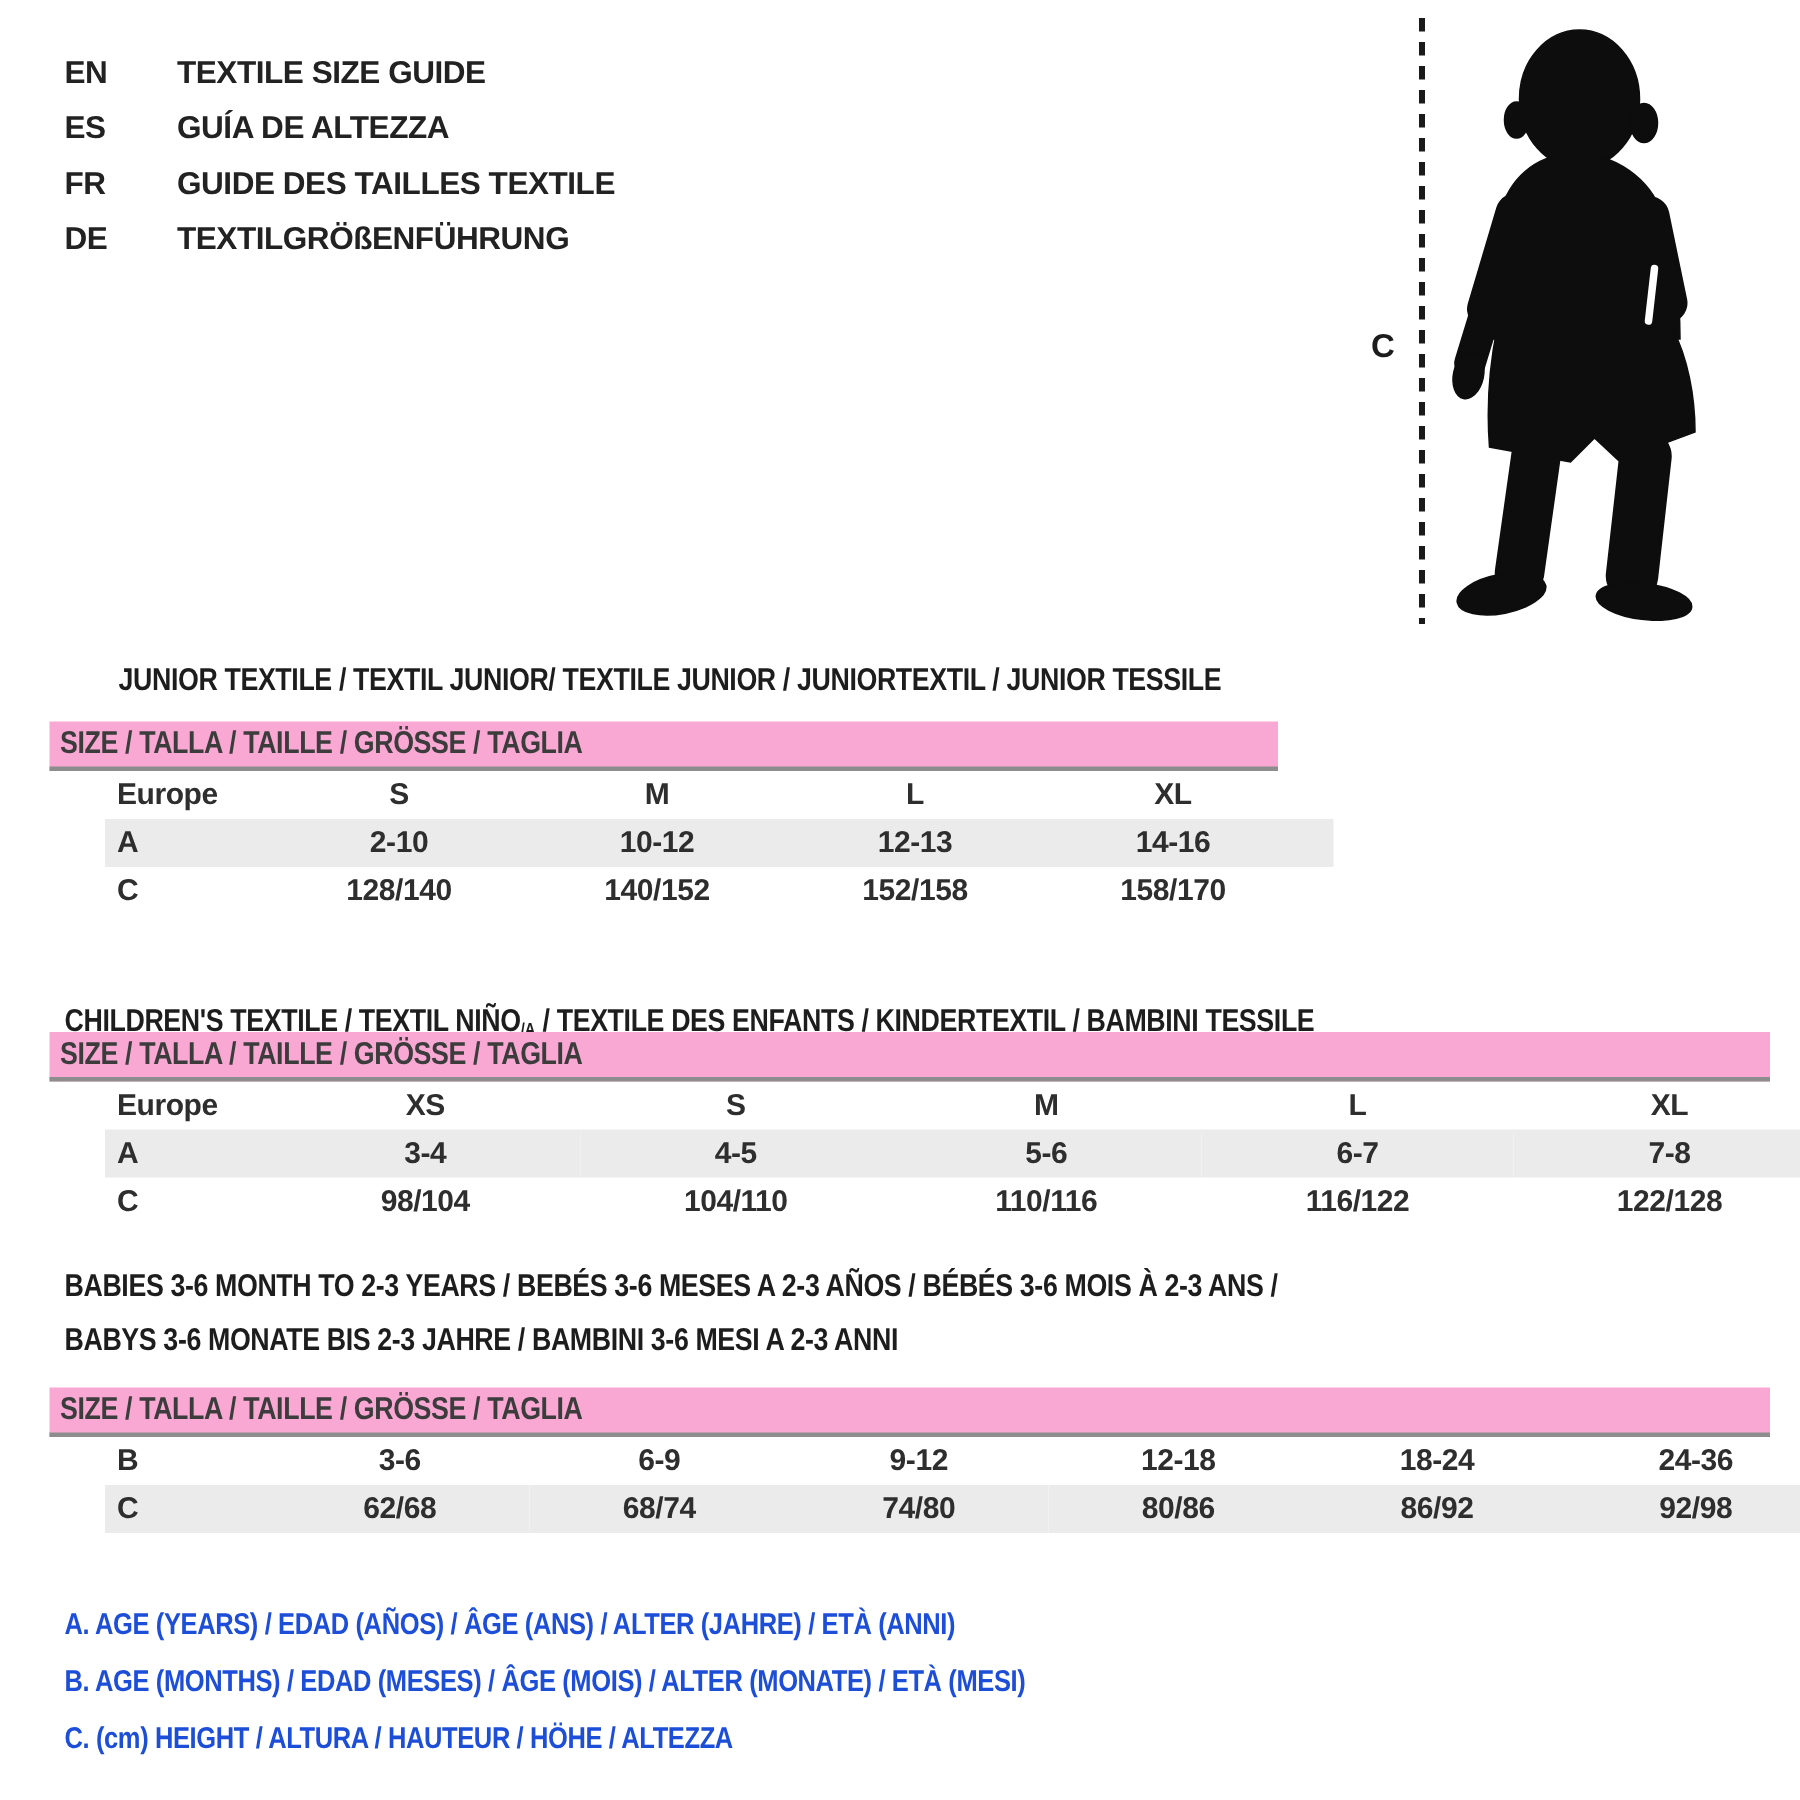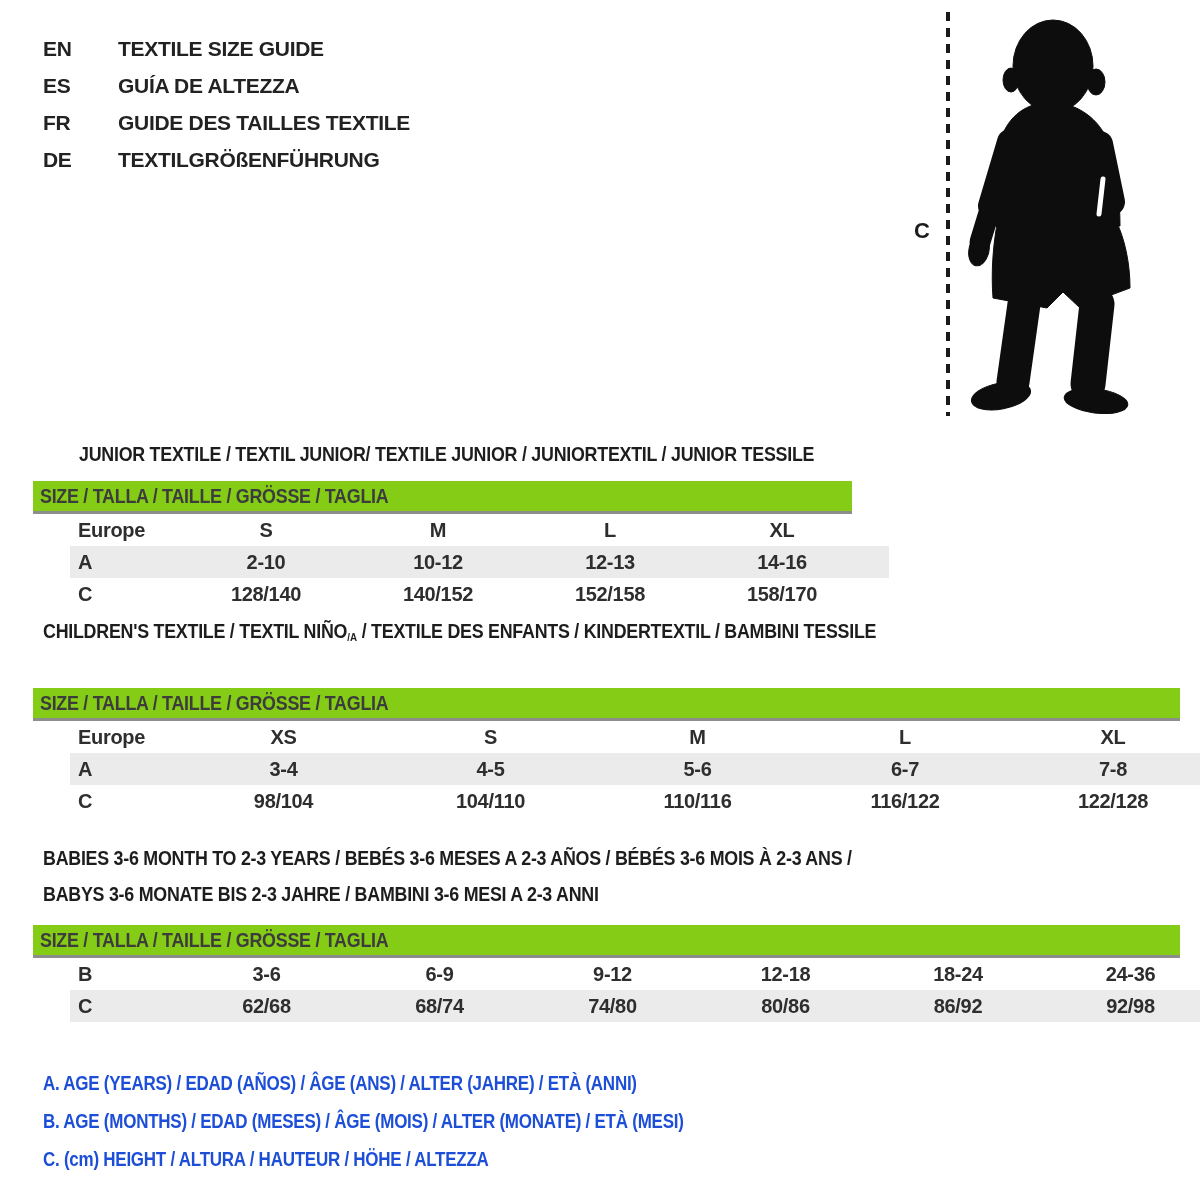--- a/index.html
+++ b/index.html
@@ -34,21 +34,21 @@
   .section-heading {
     font-size:21px; color:#1d1d1d; white-space:nowrap;
     line-height:36px;
   }
   .cx { display:inline-block; transform:scaleX(0.85); transform-origin:0 50%; white-space:nowrap; }
   sub.hsub { font-size:0.55em; vertical-align:-0.25em; letter-spacing:0; }
 
   
   .twrap { position:absolute; }
   .sizebar {
-    height:33px; background:#84cc16; border-bottom:3px solid #8d8d8d;
+    height:33px; background:#f9a8d4; border-bottom:3px solid #8d8d8d;
     display:flex; align-items:center; padding-left:7px;
     font-size:21px; color:#3c3c3c;
   }
   table.sizes {
     border-collapse:collapse; table-layout:fixed; width:100%;
     font-size:20px; color:#2e2e2e;margin-left:37px;
   }
   table.sizes td { height:32px; text-align:center; vertical-align:middle; white-space:nowrap; }
   table.sizes td.lab { text-align:left; padding-left:8px; }
   tr.stripe td { background:#ebebeb; }
@@ -153,21 +153,21 @@
         <td>128/140</td>
         <td>140/152</td>
         <td>152/158</td>
         <td>158/170</td>
         <td></td>
       </tr>
     </tbody>
       </table>
   </div>
 
-  <div class="abs section-heading" style="left:43px; top:613px;">
+  <div class="abs section-heading" style="left:43px; top:663px;">
     <span class="cx"><span>CHILDREN'S TEXTILE / TEXTIL NIÑO</span><sub class="hsub">/A</sub><span> / TEXTILE DES ENFANTS / KINDERTEXTIL / BAMBINI TESSILE</span></span>
   </div>
   <div class="twrap" style="left:33px; top:688px; width:1147px;">
     <div class="sizebar">
       <span class="cx">SIZE / TALLA / TAILLE / GRÖSSE / TAGLIA</span>
     </div>
     <table class="sizes">
       <colgroup>
         <col style="width:110px">
           <col style="width:207px">

